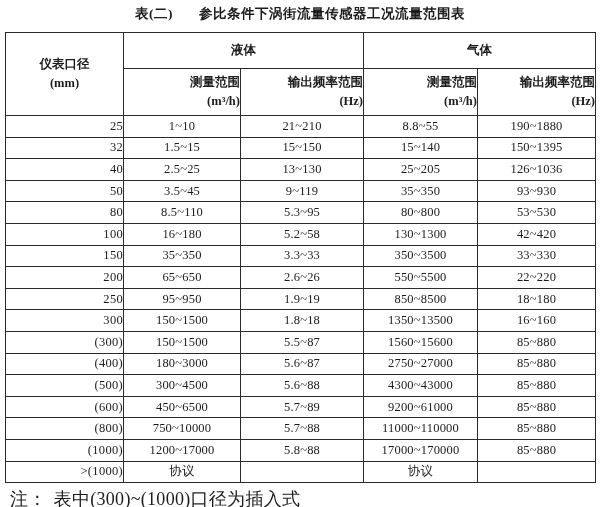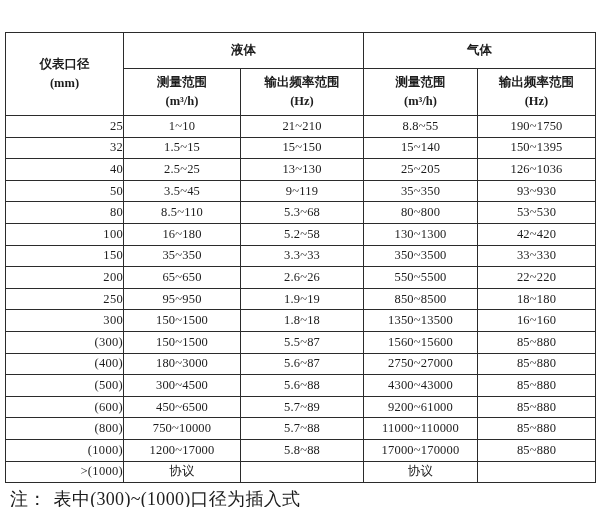--- a/index.html
+++ b/index.html
@@ -30,37 +30,40 @@
     border: 1px solid #2b2b2b;
     text-align: center;
     vertical-align: middle;
     font-size: 12.5px;
     overflow: hidden;
     white-space: nowrap;
   }
   table.range-table thead th { font-weight: bold; }
   .group-row th { height: 36px; }
   .sub-row th { height: 47px; }
-  .sub-row th .hdr-line { line-height: 1.55; }
+  .sub-row th .hdr-line { line-height: 1.55; text-align: right; }
   th.diam-header .hdr-line { line-height: 1.55; }
   tbody td { height: 21.6px; font-weight: normal; letter-spacing: 0.2px; }
   tbody td:first-child { letter-spacing: 0.3px; text-align: right; }
   .footnote {
     position: absolute;
     left: 10px; top: 487px;
     font-size: 18px;
     letter-spacing: 0.3px;
   }
   .footnote .note-space { display: inline-block; width: 7px; }
 </style>
 </head>
 <body>
 
 <div class="page">
 
+  <div class="doc-title">
+    <span>表(二)</span><span class="title-gap"></span><span>参比条件下涡街流量传感器工况流量范围表</span>
+  </div>
 
   <table class="range-table">
     <colgroup>
       <col style="width:118px">
       <col style="width:117px">
       <col style="width:123px">
       <col style="width:114px">
       <col style="width:118px">
     </colgroup>
     <thead>
@@ -90,21 +93,21 @@
           <div class="hdr-line">(Hz)</div>
         </th>
       </tr>
     </thead>
     <tbody>
         <tr>
           <td>25</td>
           <td>1~10</td>
           <td>21~210</td>
           <td>8.8~55</td>
-          <td>190~1750</td>
+          <td>190~1880</td>
         </tr>
         <tr>
           <td>32</td>
           <td>1.5~15</td>
           <td>15~150</td>
           <td>15~140</td>
           <td>150~1395</td>
         </tr>
         <tr>
           <td>40</td>
@@ -116,21 +119,21 @@
         <tr>
           <td>50</td>
           <td>3.5~45</td>
           <td>9~119</td>
           <td>35~350</td>
           <td>93~930</td>
         </tr>
         <tr>
           <td>80</td>
           <td>8.5~110</td>
-          <td>5.3~68</td>
+          <td>5.3~95</td>
           <td>80~800</td>
           <td>53~530</td>
         </tr>
         <tr>
           <td>100</td>
           <td>16~180</td>
           <td>5.2~58</td>
           <td>130~1300</td>
           <td>42~420</td>
         </tr>

